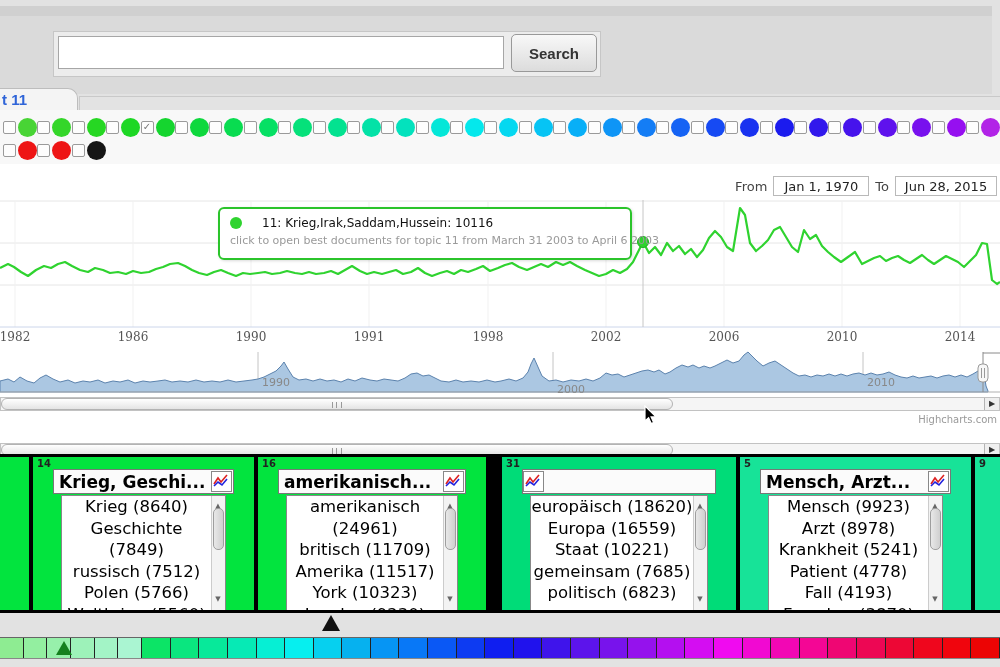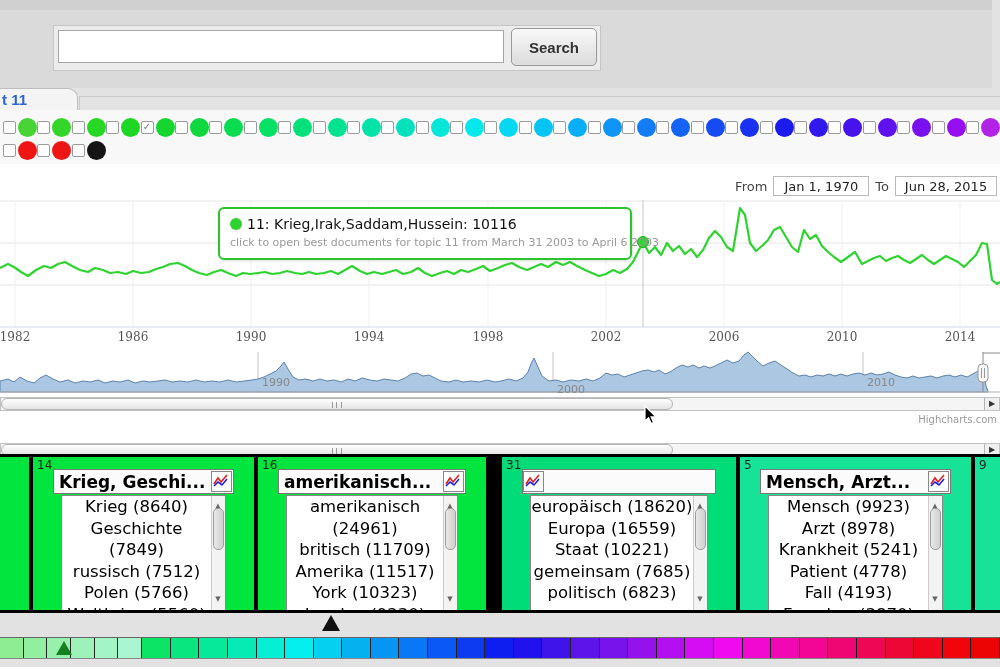--- a/index.html
+++ b/index.html
@@ -1,20 +1,20 @@
 <!DOCTYPE html>
 <html><head>
 <meta charset="utf-8">
 <style>
   html,body{margin:0;padding:0;}
   body{font-family:"Liberation Sans",sans-serif;background:#e6e6e6;}
   .screen{position:relative;width:1000px;height:667px;overflow:hidden;background:#e2e2e2;}
 
   
-  .header{position:absolute;left:0;top:0;width:992px;height:88px;background:#dadada;}
+  .header{position:absolute;left:0;top:6px;width:992px;height:88px;background:#dadada;}
   .header-topstrip{position:absolute;left:0;top:0;width:100%;height:10px;background:#d0d0d0;}
   .search-wrap{position:absolute;left:53px;top:25px;width:546px;height:44px;background:#ececec;border:1px solid #c6c6c6;display:flex;align-items:center;}
   .search-input{position:absolute;left:4px;top:4px;width:446px;height:33px;border:1px solid #a6a6a6;background:#fff;font-size:15px;padding:0 6px;box-sizing:border-box;}
   .search-btn{position:absolute;left:457px;top:2px;width:86px;height:38px;border:1px solid #999;border-radius:5px;background:linear-gradient(#f8f8f8,#dcdcdc);font-weight:bold;font-size:15px;color:#333;font-family:"Liberation Sans",sans-serif;}
 
   
   .tabstrip{position:absolute;left:0;top:88px;width:1000px;height:22px;}
   .tab{position:absolute;left:0;top:0;width:78px;height:22px;background:#f4f4f4;border:1px solid #bdbdbd;border-bottom:none;border-left:none;border-top-right-radius:10px;color:#2e64d8;font-weight:bold;font-size:15px;line-height:22px;padding-left:2px;box-sizing:border-box;}
   .tabstrip-rest{position:absolute;left:79px;top:8px;width:921px;height:14px;background:#e3e3e3;border-top:1px solid #c9c9c9;border-left:1px solid #c9c9c9;}
 
@@ -33,38 +33,38 @@
   .range-input{height:20px;border:1px solid #b9b9b9;background:#fff;font-size:13px;text-align:center;font-family:"DejaVu Sans",sans-serif;color:#222;box-sizing:border-box;}
   .range-from{width:96px;}
   .range-to{width:102px;}
   .chart-svg{position:absolute;left:0;top:0;}
   .xtick{position:absolute;top:166px;transform:translateX(-50%);font-size:12px;color:#555;font-family:"DejaVu Serif",serif;}
   .navlabel{position:absolute;top:212px;font-size:11px;color:#888;font-family:"DejaVu Sans",sans-serif;}
   .credits{position:absolute;right:3px;top:250px;font-size:10px;color:#999;font-family:"DejaVu Sans",sans-serif;}
 
   
   .tooltip{position:absolute;left:218px;top:43px;width:414px;height:53px;background:rgba(255,255,255,.96);border:2px solid #2bc42b;border-radius:6px;box-sizing:border-box;padding:7px 10px 0 10px;box-shadow:1px 1px 3px rgba(0,0,0,.15);}
-  .tt-title{font-size:14px;color:#111;font-family:"DejaVu Sans",sans-serif;display:flex;align-items:center;gap:5px;white-space:nowrap;}
+  .tt-title{font-size:12px;color:#111;font-family:"DejaVu Sans",sans-serif;display:flex;align-items:center;gap:20px;white-space:nowrap;}
   .tt-dot{width:12px;height:12px;border-radius:50%;background:#2fd32f;display:inline-block;}
   .tt-sub{font-size:11px;color:#9a9a9a;margin-top:4px;font-family:"DejaVu Sans",sans-serif;white-space:nowrap;}
 
   
   .hscroll{position:absolute;left:0;width:1000px;height:14px;background:#f5f5f5;border:1px solid #c2c2c2;box-sizing:border-box;}
   .hs1{top:233px;}
   .hscroll .thumb{position:absolute;left:0;top:0;height:12px;width:672px;background:linear-gradient(#ffffff,#e4e4e4);border:1px solid #b3b3b3;border-radius:7px;box-sizing:border-box;}
   .hscroll .grip{position:absolute;left:330px;top:3px;width:8px;height:6px;border-left:1px solid #999;border-right:1px solid #999;}
   .hscroll .grip:after{content:"";position:absolute;left:3px;top:0;width:1px;height:6px;background:#999;}
   .hscroll .sb-btn{position:absolute;right:0;top:0;width:14px;height:12px;background:#efefef;border-left:1px solid #b3b3b3;font-size:8px;line-height:12px;text-align:center;color:#333;}
 
   .page-hscroll{top:443px;}
 
   
   .topics-row{position:absolute;left:0;top:454px;width:1000px;height:159px;background:#000;}
   .topic-box{position:absolute;top:3px;height:153px;overflow:hidden;}
-  .tb-num{position:absolute;left:4px;top:1px;font-size:12px;font-weight:normal;color:#222;font-family:"DejaVu Sans",sans-serif;}
+  .tb-num{position:absolute;left:4px;top:1px;font-size:10px;font-weight:bold;color:#222;font-family:"DejaVu Sans",sans-serif;}
   .tb-title{position:relative;margin:12px auto 0 auto;width:calc(100% - 40px);height:25px;background:#fbfbfb;border:1px solid #777;box-sizing:border-box;display:flex;align-items:center;}
   .tb-title-text{flex:1;font-weight:bold;font-size:17px;color:#000;white-space:nowrap;overflow:hidden;padding-left:5px;font-family:"DejaVu Sans",sans-serif;}
   .tb-chart-icon{width:19px;height:19px;background:#fff;border:1px solid #888;margin-right:1px;flex:0 0 auto;}
   .tb-list{position:relative;margin:1px auto 0 auto;width:calc(100% - 56px);height:116px;background:#fff;border:1px solid #888;box-sizing:border-box;padding-right:14px;overflow:hidden;text-align:center;font-size:16.5px;line-height:21.5px;color:#000;font-family:"DejaVu Sans",sans-serif;}
   .tb-scroll{position:absolute;right:0;top:0;bottom:0;width:13px;background:#f3f3f3;border-left:1px solid #ccc;}
   .tb-scroll .up,.tb-scroll .dn{position:absolute;left:0;width:12px;font-size:7px;color:#666;text-align:center;}
   .tb-scroll .up{top:0;}
   .tb-scroll .dn{bottom:0;}
   .tb-scroll .th{position:absolute;left:1px;top:12px;width:9px;height:40px;background:linear-gradient(90deg,#e8e8e8,#cfcfcf);border:1px solid #9e9e9e;border-radius:5px;}
 
@@ -264,21 +264,21 @@
         <line x1="981.5" y1="204" x2="981.5" y2="214" stroke="#999" stroke-width="1"></line>
         <line x1="984.5" y1="204" x2="984.5" y2="214" stroke="#999" stroke-width="1"></line>
         <polyline points="0,104 8,100 14,103 21,108 28,112 36,106 44,102 51,104 58,100 65,98 72,102 80,106 88,108 95,104 103,106 110,109 118,108 126,110 133,107 141,109 149,108 156,105 163,103 170,100 178,99 185,102 192,106 199,109 207,111 214,108 221,106 228,109 236,112 243,109 250,110 258,109 265,108 272,110 280,109 287,107 295,109 302,110 309,108 316,110 324,109 331,107 338,110 345,106 352,102 360,107 367,110 374,108 382,110 389,108 396,106 403,110 411,108 418,104 425,109 432,112 440,109 447,107 454,110 461,106 468,108 476,105 483,102 490,107 498,104 505,101 512,99 519,103 527,106 534,103 541,100 548,103 556,98 563,101 570,98 577,102 585,106 592,109 599,112 606,110 613,106 620,109 627,105 633,98 638,88 643,78 649,89 655,83 661,91 667,79 673,87 679,82 685,90 691,85 697,93 703,86 709,74 715,67 721,73 727,83 733,87 740,44 745,51 750,79 756,87 762,82 768,76 774,66 780,63 786,73 792,83 798,88 804,66 810,75 816,71 822,82 828,88 834,93 841,98 848,93 855,88 862,100 868,97 874,94 880,92 886,97 892,94 898,92 904,96 910,99 916,95 922,91 928,96 934,100 940,96 946,92 952,95 958,98 964,103 970,97 976,91 982,79 987,80 992,116 997,120 1000,118" fill="none" stroke="#2fd32f" stroke-width="2.2" stroke-linejoin="round"></polyline>
         <circle cx="643" cy="78" r="5.5" fill="#2fd32f" stroke="#1faf1f"></circle>
       </svg>
 
     <div id="xticks">
         <span class="xtick" style="left: 15px;">1982</span>
         <span class="xtick" style="left: 133px;">1986</span>
         <span class="xtick" style="left: 251px;">1990</span>
-        <span class="xtick" style="left: 369px;">1994</span>
+        <span class="xtick" style="left: 369px;">1991</span>
         <span class="xtick" style="left: 488px;">1998</span>
         <span class="xtick" style="left: 606px;">2002</span>
         <span class="xtick" style="left: 724px;">2006</span>
         <span class="xtick" style="left: 842px;">2010</span>
         <span class="xtick" style="left: 960px;">2014</span>
       </div>
     <div id="navlabels">
         <span class="navlabel" style="left: 262px;">1990</span>
         <span class="navlabel" style="left: 557px; margin-top: 7px;">2000</span>
         <span class="navlabel" style="left: 867px;">2010</span>

